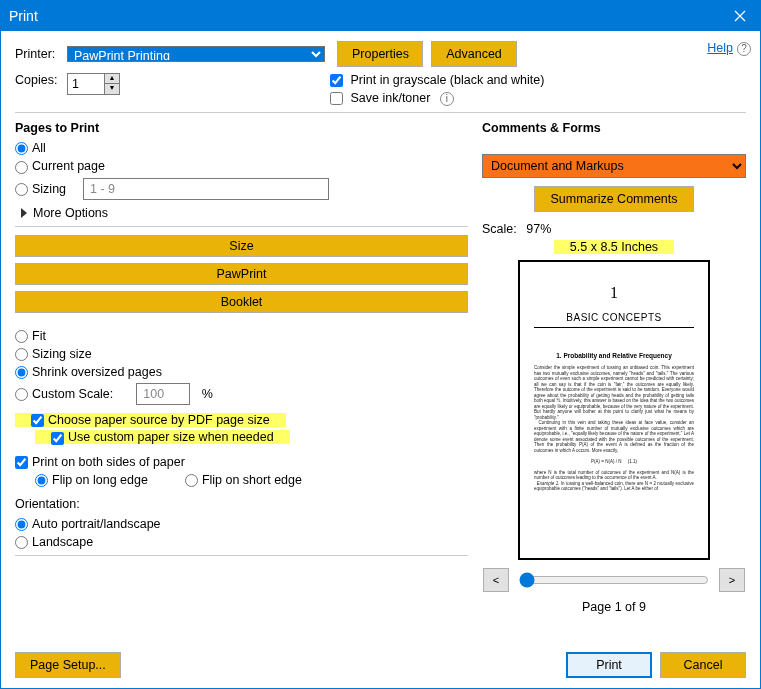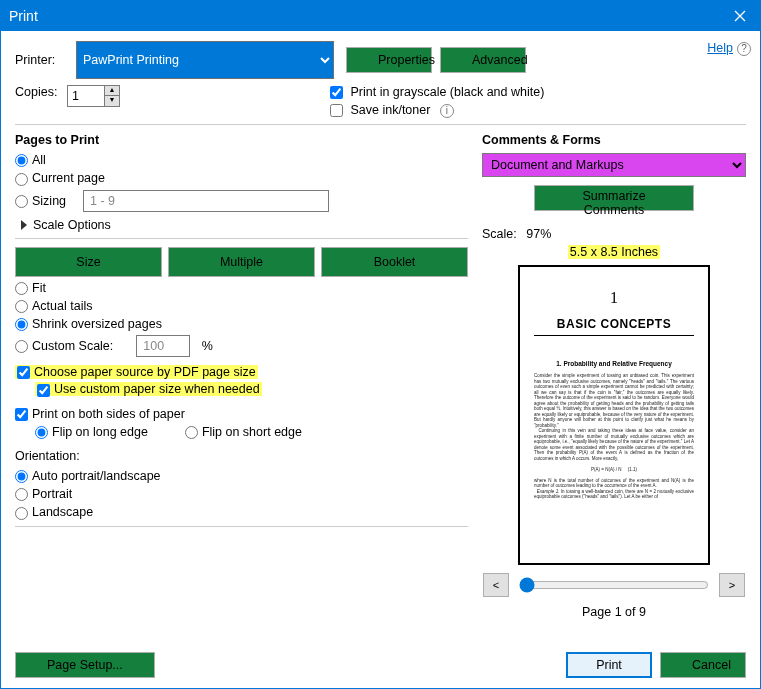--- a/index.html
+++ b/index.html
@@ -4,49 +4,49 @@
 <style>
   * { box-sizing: border-box; font-family: "Segoe UI", Tahoma, sans-serif; }
   body { margin: 0; background: #777; }
   .window { width: 761px; height: 689px; background: #fff; border: 1px solid #0078d7; position: relative; }
   .titlebar { height: 30px; background: #0078d7; color: #fff; display: flex; align-items: center; padding: 0 8px; font-size: 14px; }
   .titlebar .title { flex: 1; }
   .titlebar .close { width: 40px; height: 30px; display:flex; align-items:center; justify-content:center; cursor:pointer; font-size:16px; margin-right:-8px; }
   .content { padding: 10px 14px 0 14px; font-size: 12.5px; color: #000; }
   .row { display:flex; align-items:center; margin-bottom:6px; }
   .lbl { min-width: 52px; }
-  select.printer { width: 258px; height: 38px; background:#0078d7; color:#fff; border:1px solid #707070; font-size:12.5px; padding:1px 2px;margin-left:9px; }
-  .btn { background:#15803d; border:1px solid #adadad; padding:3px 31px; font-size:12.5px; cursor:pointer; height:26px; }
+  select.printer { width: 258px; height: 16px; background:#0078d7; color:#fff; border:1px solid #707070; font-size:12.5px; padding:1px 2px; }
+  .btn { background:#eab308; border:1px solid #adadad; padding:3px 14px; font-size:12.5px; cursor:pointer; height:26px; }
   .btn.primary { background:#e5f1fb; border:2px solid #0078d7; padding:2px 14px; }
   .btn.wide { width: 86px; }
   .help { position:absolute; right:9px; top:40px; color:#0066cc; text-decoration:underline; font-size:12.5px; cursor:pointer; }
   .help-icon { display:inline-block; width:14px; height:14px; border:1px solid #888; border-radius:50%; font-size:10px; line-height:12px; text-align:center; margin-left:4px; color:#666; }
   input.copies { width:38px; height:22px; border:1px solid #7a7a7a; text-align:left; padding:0 4px; font-size:12.5px; }
   .spinner { display:inline-flex; flex-direction:column; height:22px; vertical-align:top; border:1px solid #7a7a7a; border-left:none; }
   .spinner div { width:14px; height:10px; background:#e1e1e1; font-size:7px; line-height:8px; text-align:center; cursor:pointer; }
   .spinner div:first-child { border-bottom:1px solid #7a7a7a; }
   input[type=checkbox], input[type=radio] { margin:0 4px 0 0; vertical-align:middle; }
   .info-icon { display:inline-block; width:14px; height:14px; border:1px solid #888; border-radius:50%; font-size:10px; line-height:12px; text-align:center; color:#666; margin-left:6px; }
   hr { border:none; border-top:1px solid #ccc; margin:6px 0 8px 0; }
   .section-title { font-weight:bold; margin-bottom:6px; }
   .columns { display:flex; gap:14px; }
   .left { width: 466px; }
   .right { flex:1; }
   .more-opt { cursor:pointer; }
   .more-opt .tri { display:inline-block; width:0;height:0;border-top:5px solid transparent;border-bottom:5px solid transparent;border-left:6px solid #333; margin:0 6px 0 6px; vertical-align:middle; }
   input.pages { width:246px; height:22px; border:1px solid #7a7a7a; color:#888; padding:0 6px; font-size:12.5px; }
-  .sizing-btns { display:flex; gap:6px; margin-bottom:4px; }
+  .sizing-btns { display:flex; gap:6px; margin-bottom:16px;flex-direction:column; }
   .sizing-btns .btn { flex:1; height:30px; }
   input.scale { width:54px; height:22px; border:1px solid #7a7a7a; padding:0 6px; color:#888; font-size:12.5px; }
   .hl { background:#ffff66; }
-  .hl-pad { padding:0 2px; }
-  .cf-select { width:264px; height:24px; border:1px solid #7a7a7a; font-size:12.5px; padding:1px 4px; background:#d946ef; }
+  .hl-pad { padding:0 16px; }
+  .cf-select { width:264px; height:24px; border:1px solid #7a7a7a; font-size:12.5px; padding:1px 4px; background:#f97316;margin-top:13px; }
   .preview-box { width:192px; height:300px; border:2px solid #000; margin:6px auto 8px auto; background:#fff; padding:16px 14px; overflow:hidden; font-family: "Times New Roman", serif; }
   .preview-box .pnum { text-align:center; font-size:16px; font-family:serif; margin-top:6px; }
-  .preview-box .ptitle { text-align:center; font-size:12px; letter-spacing:0.5px; margin-top:10px; font-weight:bold; }
+  .preview-box .ptitle { text-align:center; font-size:10px; letter-spacing:0.5px; margin-top:10px; font-weight:normal; }
   .preview-box .phr { border:none; border-top:1px solid #000; margin:4px 0 24px 0; }
   .preview-box .psub { text-align:center; font-size:6.5px; font-weight:bold; margin-bottom:6px; }
   .preview-box .pbody { font-size:4.5px; line-height:5.5px; color:#222; text-align:justify; }
   .slider-row { display:flex; align-items:center; gap:8px; justify-content:center; }
   .slider-row .navbtn { width:26px; height:24px; border:1px solid #adadad; background:#e1e1e1; font-size:11px; cursor:pointer; display:flex;align-items:center;justify-content:center; }
   input[type=range].slider { width:190px; accent-color:#0078d7; }
   .page-of { text-align:center; margin-top:8px; font-size:12.5px; }
   .footer { position:absolute; bottom:10px; left:14px; right:14px; display:flex; }
   .footer .spacer { flex:1; }
 </style>
@@ -113,33 +113,33 @@
       <div class="left">
         <div class="section-title">Pages to Print</div>
         <div style="margin-bottom:4px"><label><input type="radio" name="ptp" checked="" style=""><span>All</span></label></div>
         <div style="margin-bottom:4px"><label><input type="radio" name="ptp" style=""><span>Current page</span></label></div>
         <div style="margin-bottom:6px">
           <label><input type="radio" name="ptp" style=""><span>Sizing</span></label>
           <span style="display:inline-block;width:10px"></span>
           <input class="pages" value="1 - 9" style="">
         </div>
         <div class="more-opt">
-          <span class="tri"></span><span>Scale Options</span>
+          <span class="tri"></span><span>More Options</span>
         </div>
 
         <hr>
 
         <div class="sizing-btns">
           <button class="btn">Size</button>
-          <button class="btn">Multiple</button>
+          <button class="btn">PawPrint</button>
           <button class="btn">Booklet</button>
         </div>
 
         <div style="margin-bottom:4px"><label><input type="radio" name="sz" style=""><span>Fit</span></label></div>
-        <div style="margin-bottom:4px"><label><input type="radio" name="sz" style=""><span>Actual tails</span></label></div>
+        <div style="margin-bottom:4px"><label><input type="radio" name="sz" style=""><span>Sizing size</span></label></div>
         <div style="margin-bottom:4px"><label><input type="radio" name="sz" checked="" style=""><span>Shrink oversized pages</span></label></div>
         <div style="margin-bottom:8px">
           <label><input type="radio" name="sz" style=""><span>Custom Scale:</span></label>
           <span style="display:inline-block;width:16px"></span>
           <input class="scale" value="100" style="">
           <span style="margin-left:8px">%</span>
         </div>
 
         <div style="margin-bottom:3px">
           <label class="hl hl-pad"><input type="checkbox" checked="" style=""><span>Choose paper source by PDF page size</span></label>
@@ -150,21 +150,20 @@
 
         <div style="margin-bottom:4px"><label><input type="checkbox" checked="" style=""><span>Print on both sides of paper</span></label></div>
         <div style="margin:0 0 10px 20px">
           <label><input type="radio" name="flip" checked="" style=""><span>Flip on long edge</span></label>
           <span style="display:inline-block;width:30px"></span>
           <label><input type="radio" name="flip" style=""><span>Flip on short edge</span></label>
         </div>
 
         <div style="margin-bottom:6px">Orientation:</div>
         <div style="margin-bottom:4px"><label><input type="radio" name="or" checked="" style=""><span>Auto portrait/landscape</span></label></div>
-        <div style="margin-bottom:4px"><label><input type="radio" name="or" style=""><span>Portrait</span></label></div>
         <div style="margin-bottom:4px"><label><input type="radio" name="or" style=""><span>Landscape</span></label></div>
 
         <hr>
       </div>
 
       <div class="right">
         <div class="section-title">Comments &amp; Forms</div>
         <select class="cf-select">
           <option>Document and Markups</option>
         </select>

